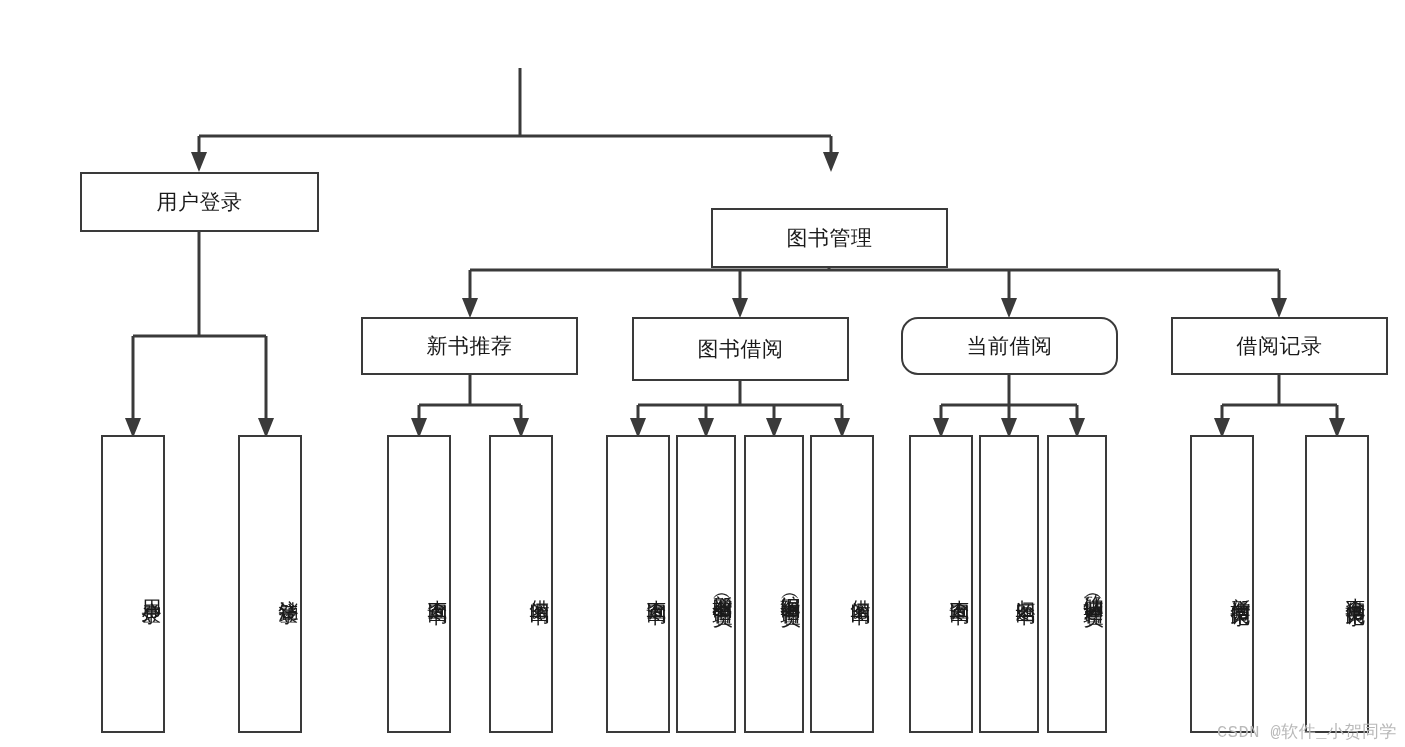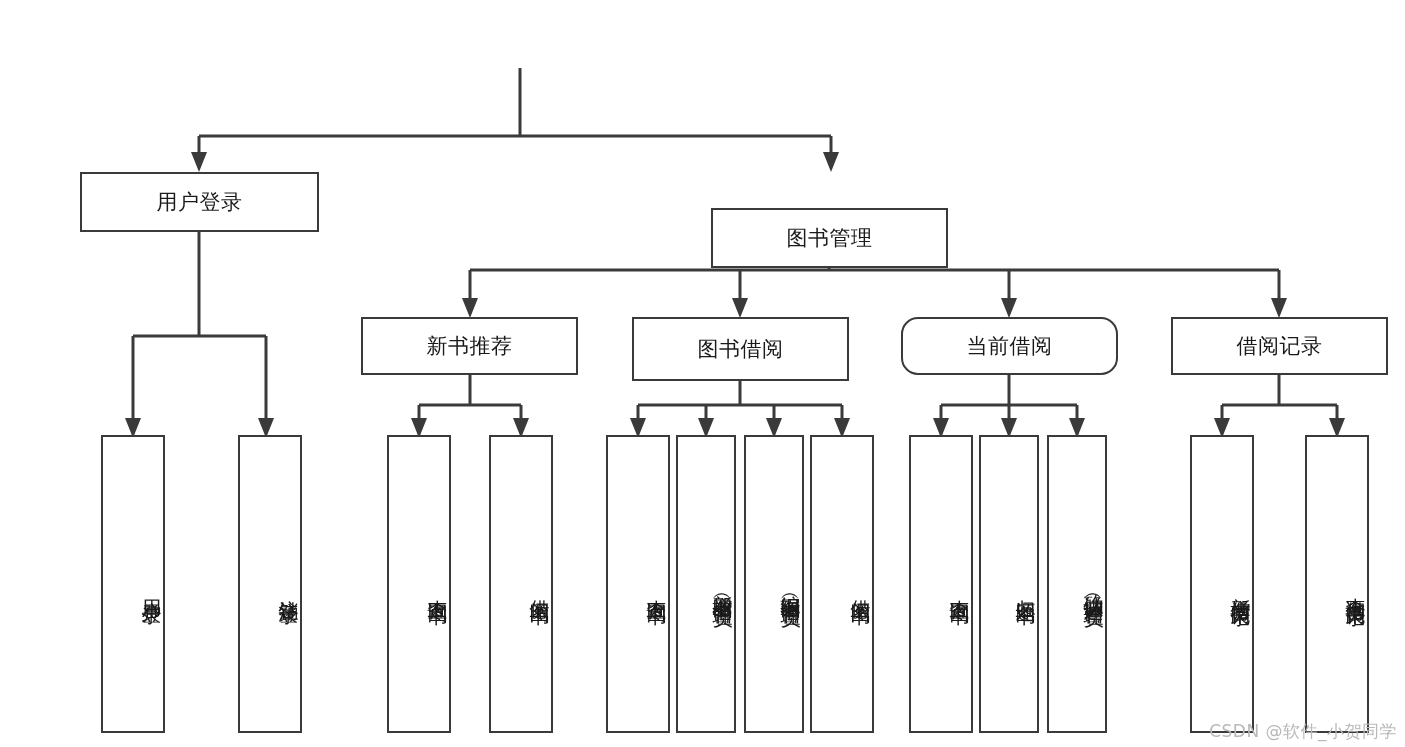--- a/index.html
+++ b/index.html
@@ -57,20 +57,21 @@
     display: block;
   }
   #watermark {
     position: absolute;
     right: 8px;
     bottom: 4px;
     font-size: 17px;
     color: #b9b9b9;
     white-space: nowrap;
     letter-spacing: 0.5px;
+    font-family: Liberation Mono, monospace;
   }
 </style>
 </head>
 <body>
 
 <div id="canvas">
 
   <svg id="edges" viewBox="0 0 1405 747" xmlns="http://www.w3.org/2000/svg">
     <defs>
       <marker id="arrow" markerWidth="10" markerHeight="12" refX="1" refY="6" orient="auto" markerUnits="userSpaceOnUse">

